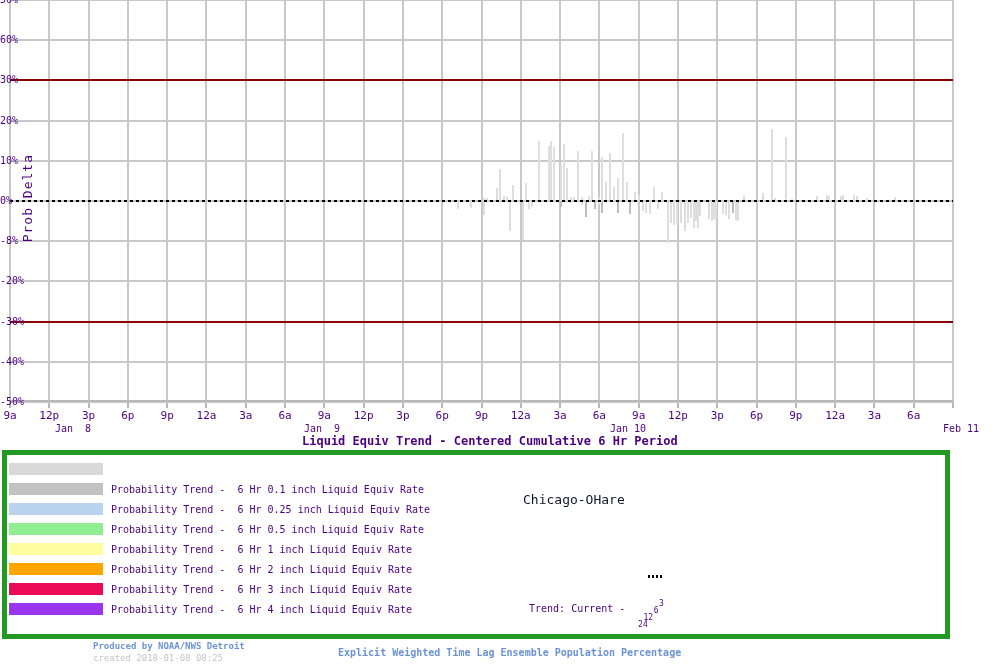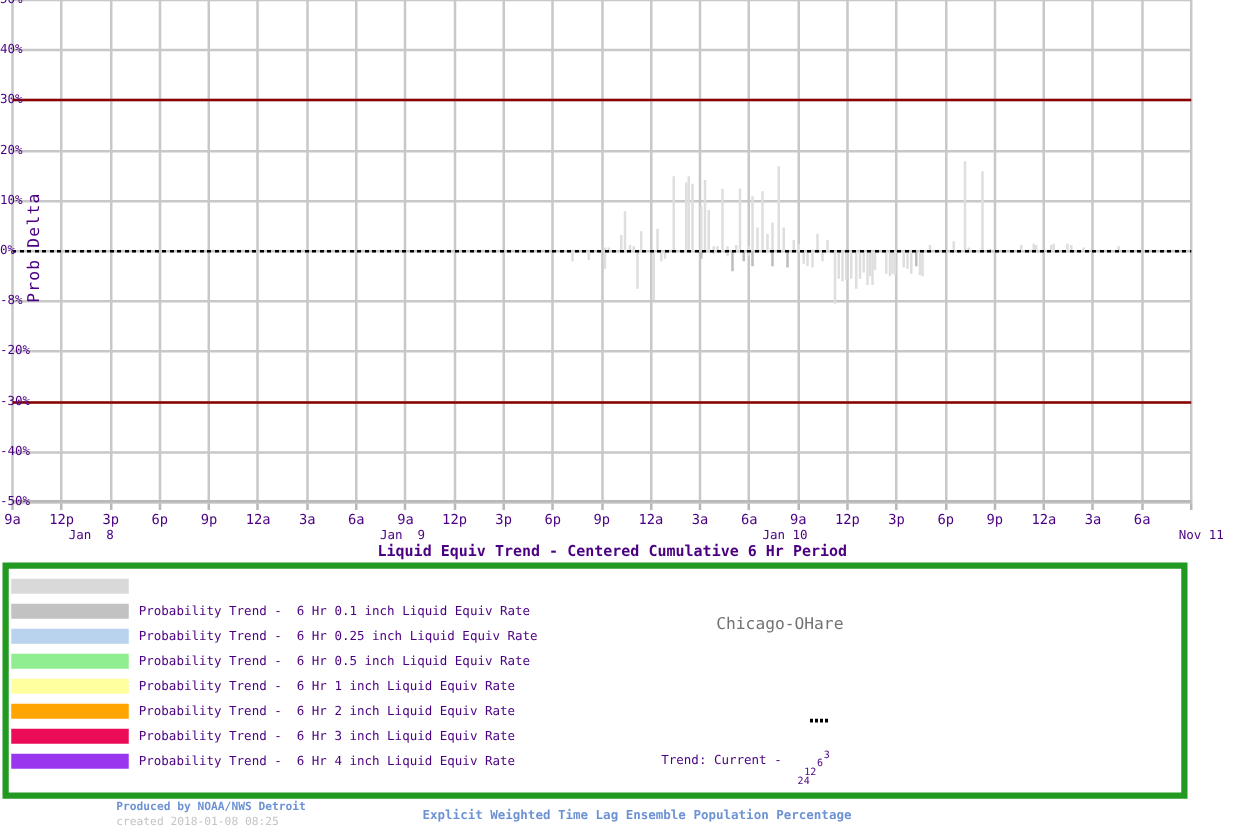--- a/index.html
+++ b/index.html
@@ -21,21 +21,21 @@
   .dlabel{position:absolute;top:423px;font-size:10px;color:#4b0082;transform:translateX(-50%);white-space:pre;}
   .ylab{position:absolute;left:20px;top:154px;font-size:13px;color:#4b0082;
         writing-mode:vertical-rl;transform:rotate(180deg);letter-spacing:1px;}
   .title{position:absolute;left:302px;top:434px;font-size:12px;font-weight:bold;color:#4b0082;white-space:pre;}
   
   .lbox{position:absolute;left:2px;top:450px;width:938px;height:179px;border:5px solid #229a22;background:#fff;}
   .lrows{position:absolute;left:0;top:4px;}
   .lrow{display:flex;align-items:center;height:20px;}
   .lsw{width:94px;height:12px;margin-left:2px;}
   .llab{margin-left:8px;font-size:10px;color:#4b0082;white-space:pre;}
-  .station{position:absolute;left:566px;top:37px;font-size:13px;color:#737373;}
+  .station{position:absolute;left:516px;top:37px;font-size:13px;color:#0f172a;}
   .tdots{position:absolute;left:641px;top:120px;width:15px;height:3px;
          background:repeating-linear-gradient(90deg,#000 0 2px,transparent 2px 4px);}
   .tlabel{position:absolute;left:522px;top:148px;font-size:10px;color:#4b0082;white-space:pre;}
   .lag{position:absolute;font-size:8px;line-height:8px;color:#4b0082;}
   
   .fprod{position:absolute;left:93px;top:641px;font-size:9px;font-weight:bold;color:#6d92d4;}
   .fcreated{position:absolute;left:93px;top:653px;font-size:9px;color:#c4c4c4;}
   .fright{position:absolute;left:338px;top:647px;font-size:10px;font-weight:bold;color:#6d92d4;}
 </style>
 </head>
@@ -192,21 +192,21 @@
         <div class="bar" style="left: 832px; top: 195.372px; height: 5.628px; background: rgb(222, 222, 222);"></div>
         <div class="bar" style="left: 843px; top: 194.97px; height: 6.03px; background: rgb(222, 222, 222);"></div>
         <div class="bar" style="left: 846px; top: 196.176px; height: 4.824px; background: rgb(222, 222, 222);"></div>
         <div class="bar" style="left: 856px; top: 197.784px; height: 3.216px; background: rgb(222, 222, 222);"></div>
         <div class="bar" style="left: 884px; top: 196.98px; height: 4.02px; background: rgb(222, 222, 222);"></div>
         <div class="zero" style="top: 200px;"></div>
         <div class="axisline"></div>
       </div>
     <div id="ylabels">
         <div class="ytick" style="top: -5px;">50%</div>
-        <div class="ytick" style="top: 35.2px;">40%</div>
+        <div class="ytick" style="top: 35.2px;">60%</div>
         <div class="ytick" style="top: 75.4px;">30%</div>
         <div class="ytick" style="top: 115.6px;">20%</div>
         <div class="ytick" style="top: 155.8px;">10%</div>
         <div class="ytick" style="top: 196px;">0%</div>
         <div class="ytick" style="top: 236.2px;">-8%</div>
         <div class="ytick" style="top: 276.4px;">-20%</div>
         <div class="ytick" style="top: 316.6px;">-30%</div>
         <div class="ytick" style="top: 356.8px;">-40%</div>
         <div class="ytick" style="top: 397px; text-align: right;">-50%</div>
       </div>
@@ -231,21 +231,21 @@
         <div class="xtick" style="left: 677.958px;">12p</div>
         <div class="xtick" style="left: 717.25px;">3p</div>
         <div class="xtick" style="left: 756.542px;">6p</div>
         <div class="xtick" style="left: 795.833px;">9p</div>
         <div class="xtick" style="left: 835.125px;">12a</div>
         <div class="xtick" style="left: 874.417px;">3a</div>
         <div class="xtick" style="left: 913.708px;">6a</div>
         <div class="dlabel" style="left: 73px;">Jan  8</div>
         <div class="dlabel" style="left: 322px;">Jan  9</div>
         <div class="dlabel" style="left: 628px;">Jan 10</div>
-        <div class="dlabel" style="left: 961px;">Nov 11</div>
+        <div class="dlabel" style="left: 961px;">Feb 11</div>
       </div>
     <div class="ylab">Prob Delta</div>
   </div>
 
   <div class="title">Liquid Equiv Trend - Centered Cumulative 6 Hr Period</div>
 
   <div class="lbox">
     <div class="lrows" id="lrows">
         <div class="lrow">
           <div class="lsw" style="background: rgb(217, 217, 217);"></div>

